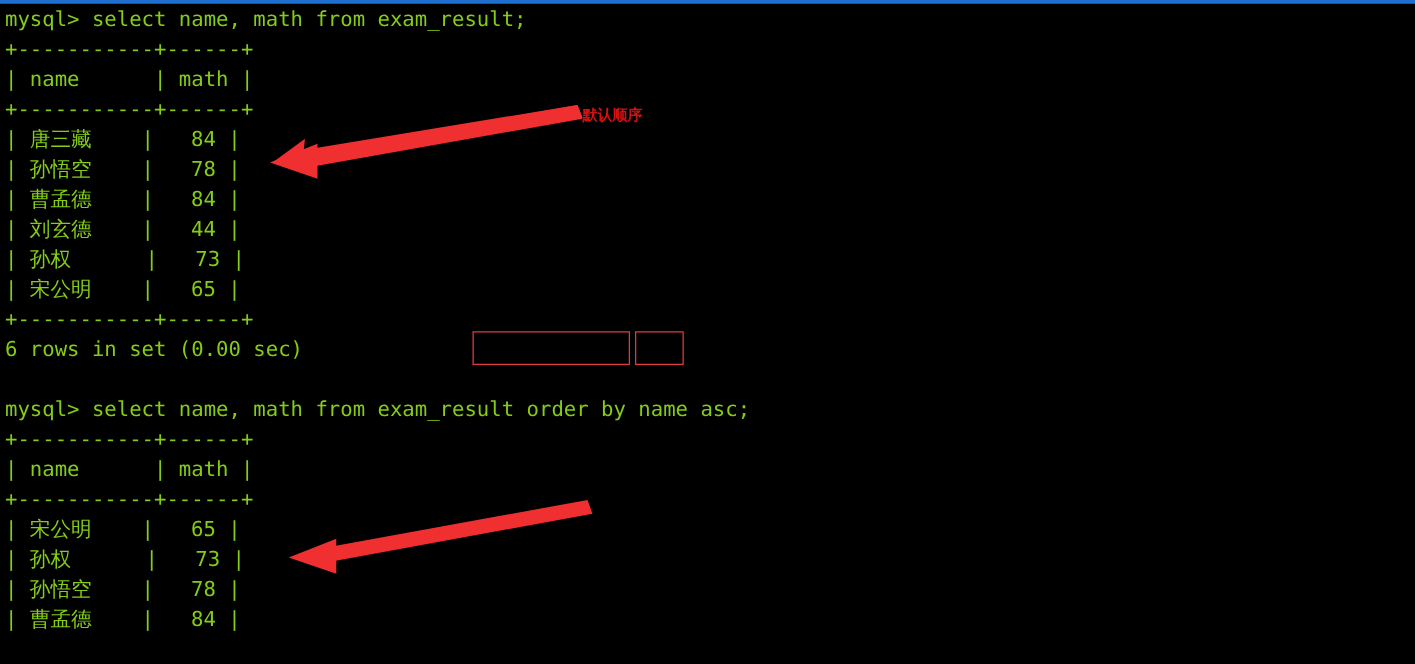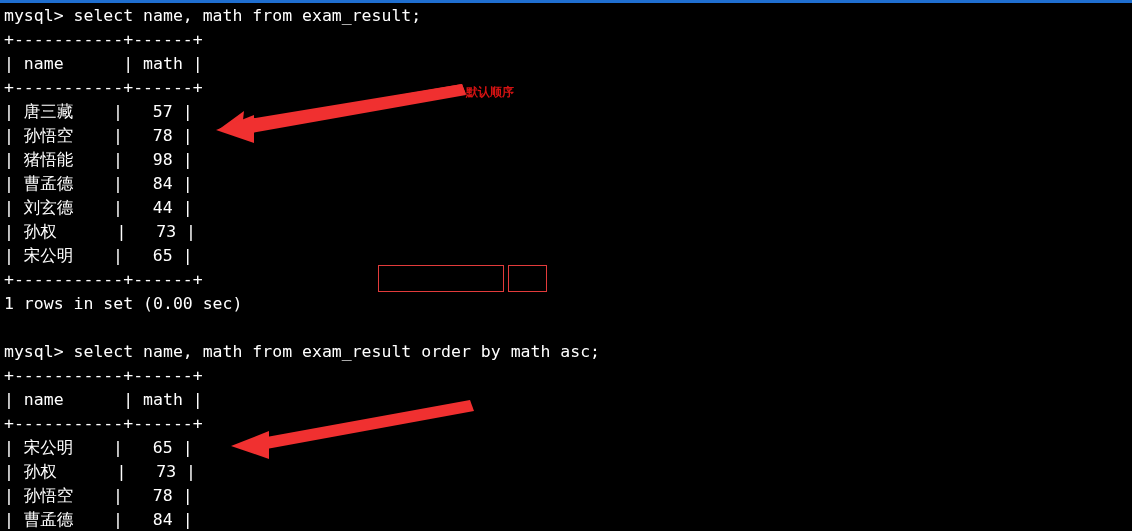--- a/index.html
+++ b/index.html
@@ -26,21 +26,21 @@
     position: absolute;
     left: 4px;
     top: 4px;
     width: 1120px;
   }
   .line {
     height: 24px;
     line-height: 24px;
     font-size: 16.5px;
     letter-spacing: 0px;
-    color: #ffffff;
+    color: #84cc16;
     white-space: pre;
     font-family: "DejaVu Sans Mono", "Liberation Mono", monospace;
   }
   .line.blank { color: transparent; }
   .cmd-line { position: relative; }
   
   .hl-box {
     position: absolute;
     border: 1.5px solid #e23b3b;
     box-sizing: border-box;
@@ -70,32 +70,31 @@
 <div id="screen">
 
   <div id="top-border"></div>
 
   <div id="terminal">
 
     <div class="line">mysql&gt; select name, math from exam_result;</div>
     <div class="line">+-----------+------+</div>
     <div class="line">| name      | math |</div>
     <div class="line">+-----------+------+</div>
-    <div class="line">| 唐三藏    |   57 |</div>
+    <div class="line">| 唐三藏    |   84 |</div>
     <div class="line">| 孙悟空    |   78 |</div>
-    <div class="line">| 猪悟能    |   98 |</div>
     <div class="line">| 曹孟德    |   84 |</div>
     <div class="line">| 刘玄德    |   44 |</div>
     <div class="line">| 孙权      |   73 |</div>
     <div class="line">| 宋公明    |   65 |</div>
     <div class="line">+-----------+------+</div>
-    <div class="line">1 rows in set (0.00 sec)</div>
+    <div class="line">6 rows in set (0.00 sec)</div>
     <div class="line blank">&nbsp;</div>
 
-    <div class="line cmd-line"><span>mysql&gt; select name, math from exam_result </span><span>order by math </span><span>asc;</span></div>
+    <div class="line cmd-line"><span>mysql&gt; select name, math from exam_result </span><span>order by name </span><span>asc;</span></div>
     <div class="line">+-----------+------+</div>
     <div class="line">| name      | math |</div>
     <div class="line">+-----------+------+</div>
     <div class="line">| 宋公明    |   65 |</div>
     <div class="line">| 孙权      |   73 |</div>
     <div class="line">| 孙悟空    |   78 |</div>
     <div class="line">| 曹孟德    |   84 |</div>
 
   </div>
 

